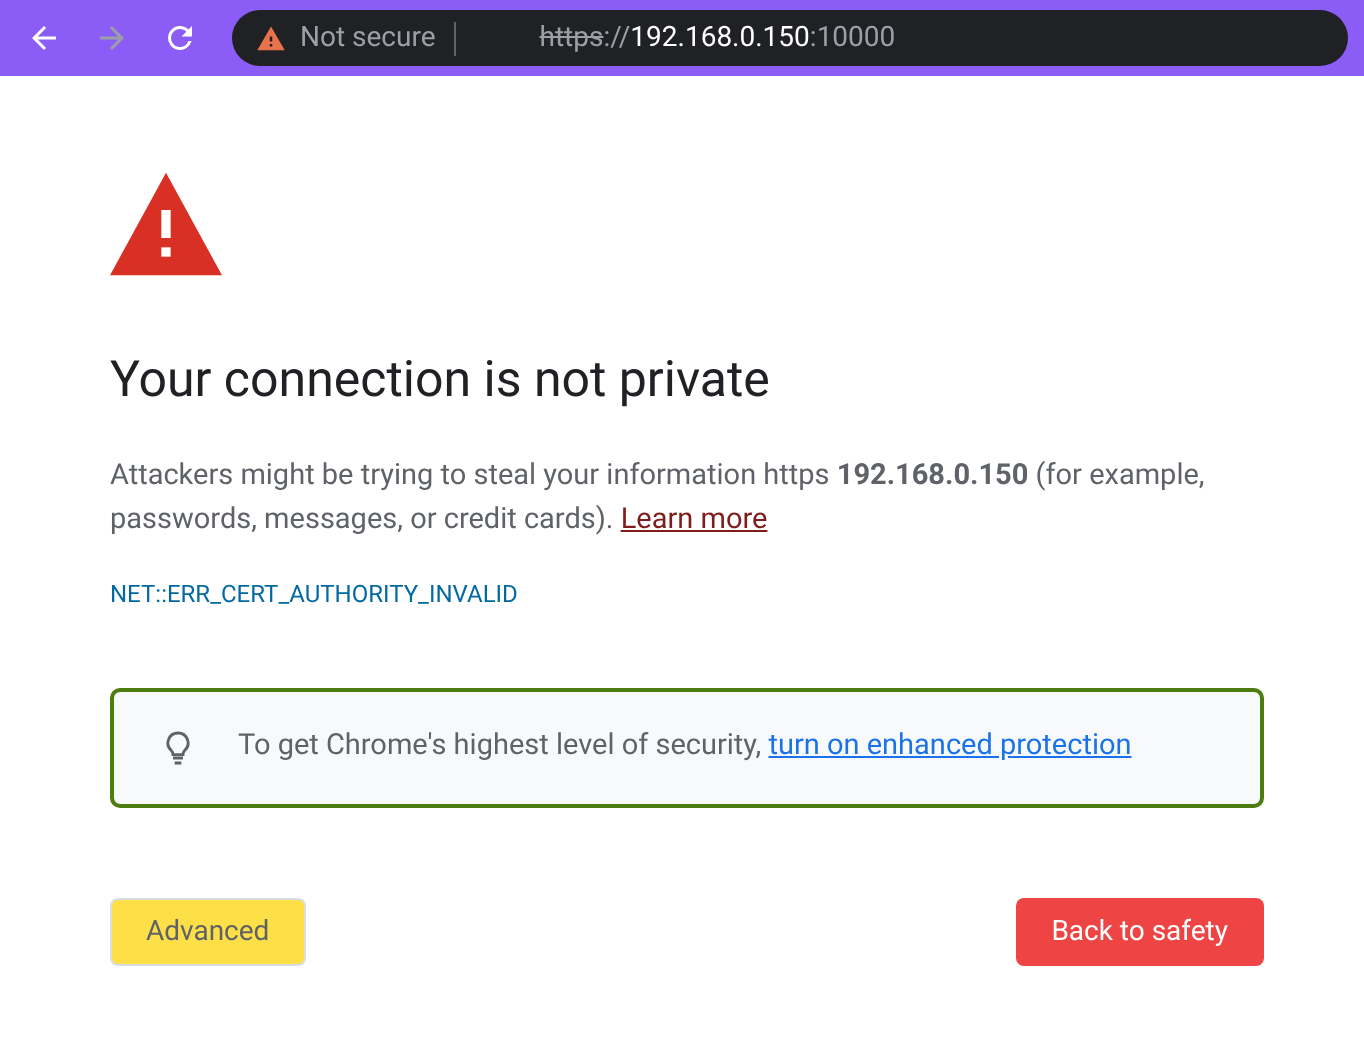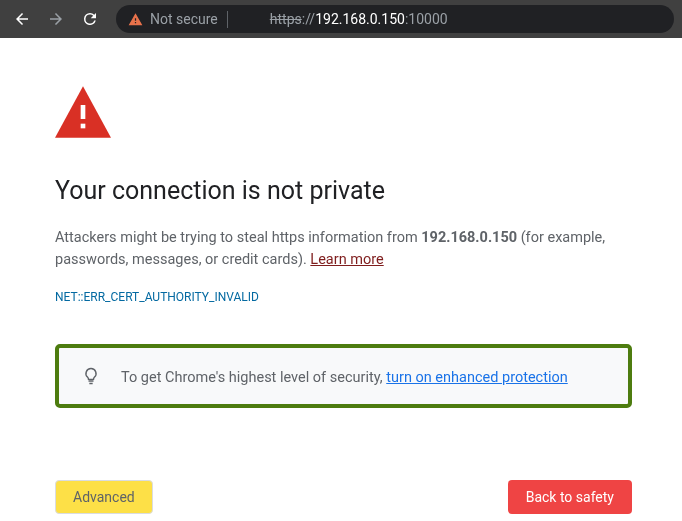--- a/index.html
+++ b/index.html
@@ -9,21 +9,21 @@
     width: 682px;
     height: 521px;
     overflow: hidden;
     color: #202124;
   }
   
   .toolbar {
     display: flex;
     align-items: center;
     height: 38px;
-    background: #404040;
+    background: #8b5cf6;
     padding: 0 8px;
     gap: 6px;
   }
   .nav-btn {
     width: 28px; height: 28px;
     display: flex; align-items: center; justify-content: center;
     border-radius: 50%;
     color: #9aa0a6;
     cursor: pointer;
   }
@@ -83,30 +83,30 @@
     color: #7f1d1d;
     text-decoration: underline;
     cursor: pointer;
   }
   .errcode {
     font-size: 12px;
     color: #0369a1;
     margin-bottom: 40px;
   }
   .promo {
-    border: 4px solid #4d7c0f;
+    border: 2px solid #4d7c0f;
     border-radius: 5px;
     background: #f8f9fa;
     padding: 18px 22px;
     display: flex;
-    align-items: flex-end;
+    align-items: flex-start;
     gap: 20px;
     font-size: 14.5px;
     color: #5f6368;
-    margin-bottom: 72px;
+    margin-bottom: 45px;
   }
   .promo svg { width: 20px; height: 20px; flex-shrink: 0; }
   .promo .link {
     color: #1a73e8;
     text-decoration: underline;
     cursor: pointer;
   }
   .buttons {
     display: flex;
     justify-content: space-between;
@@ -168,21 +168,21 @@
 <div class="page">
   <svg class="big-warn" viewBox="0 0 24 22">
     <path fill="#d93025" d="M12 0 L24 22 L0 22 Z"></path>
     <rect x="11" y="8" width="2" height="6" fill="#ffffff"></rect>
     <rect x="11" y="16" width="2" height="2" fill="#ffffff"></rect>
   </svg>
 
   <h1>Your connection is not private</h1>
 
   <p class="desc">
-    <span>Attackers might be trying to steal https information from </span><span class="host-bold">192.168.0.150</span><span> (for example, passwords, messages, or credit cards). </span><span class="learn">Learn more</span>
+    <span>Attackers might be trying to steal your information https </span><span class="host-bold">192.168.0.150</span><span> (for example, passwords, messages, or credit cards). </span><span class="learn">Learn more</span>
   </p>
 
   <div class="errcode">NET::ERR_CERT_AUTHORITY_INVALID</div>
 
   <div class="promo">
     <svg viewBox="0 0 24 24">
         <path fill="none" stroke="#5f6368" stroke-width="1.7" d="M9 18h6M10 21h4M12 3a6 6 0 0 0-4 10.5c.8.8 1 1.5 1 2.5h6c0-1 .2-1.7 1-2.5A6 6 0 0 0 12 3z"></path>
       </svg>
     <div>
       <span>To get Chrome's highest level of security, </span><span class="link">turn on enhanced protection</span>

